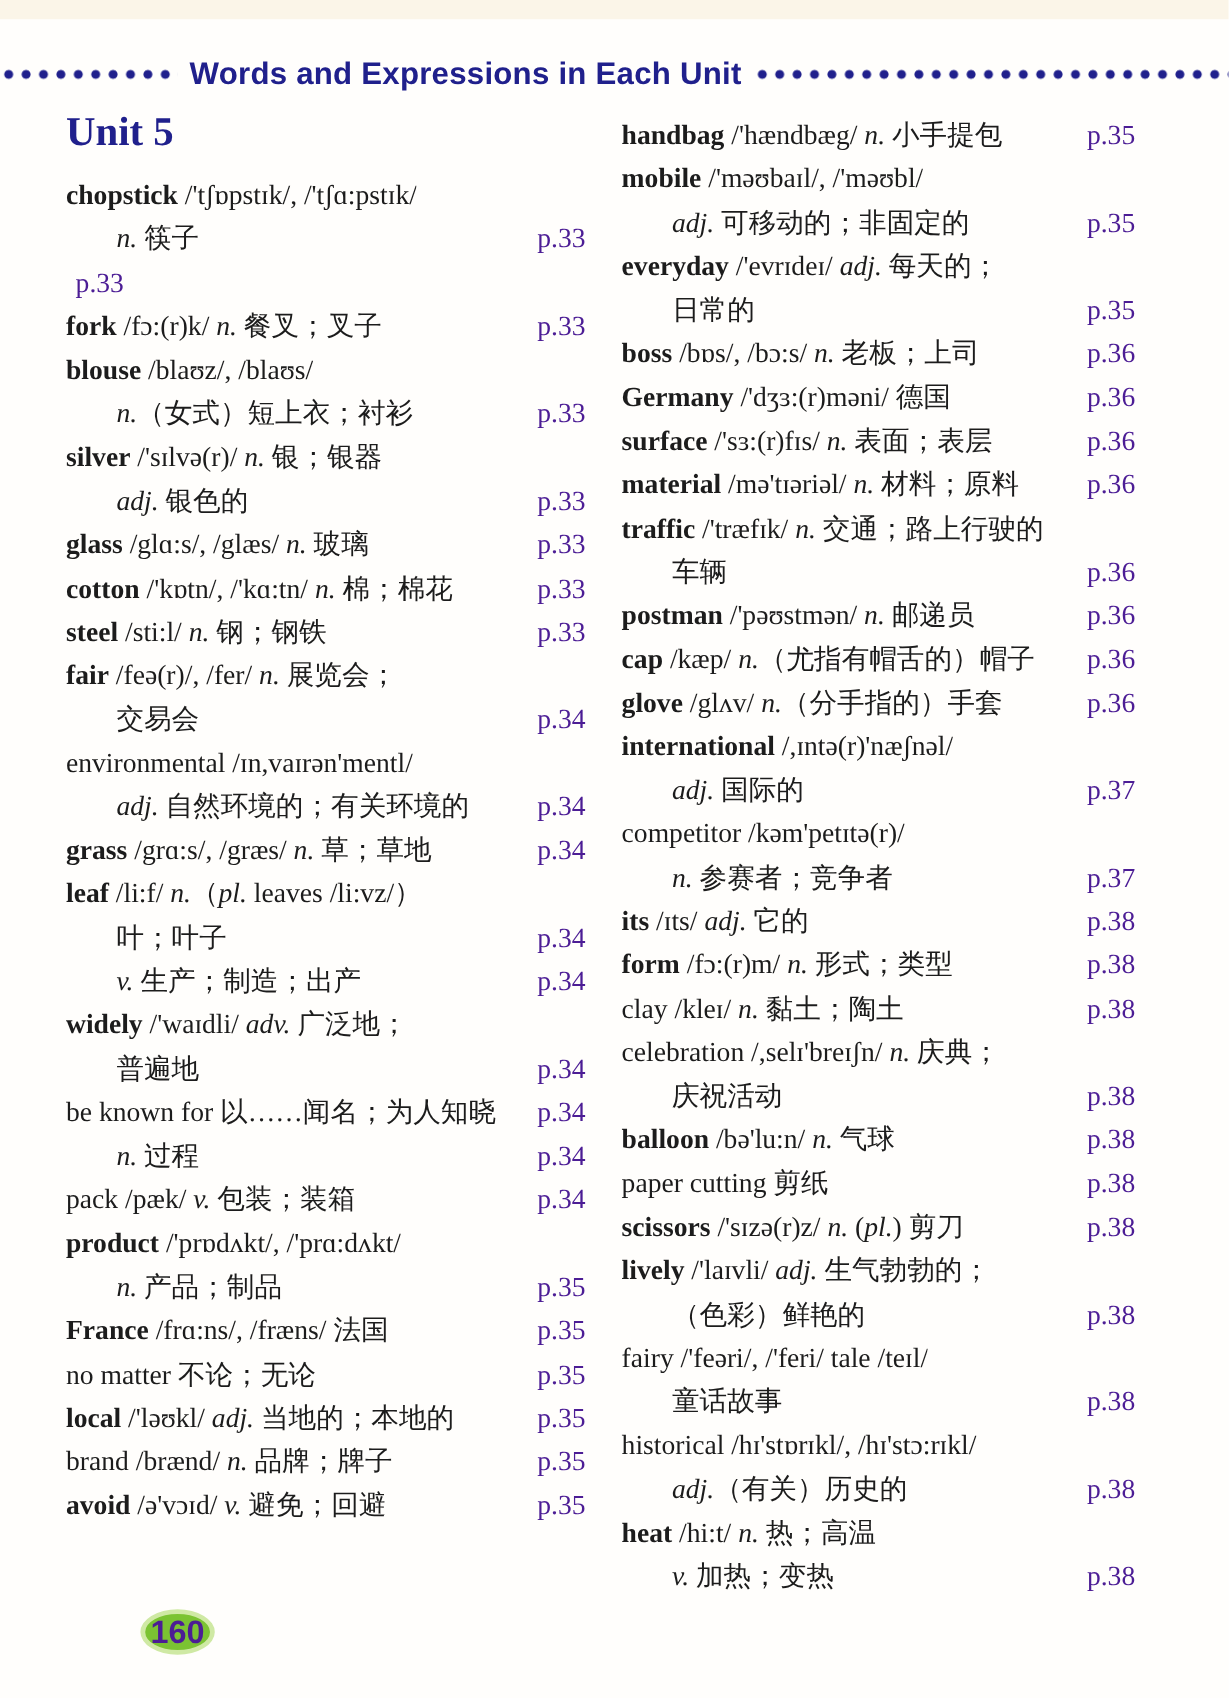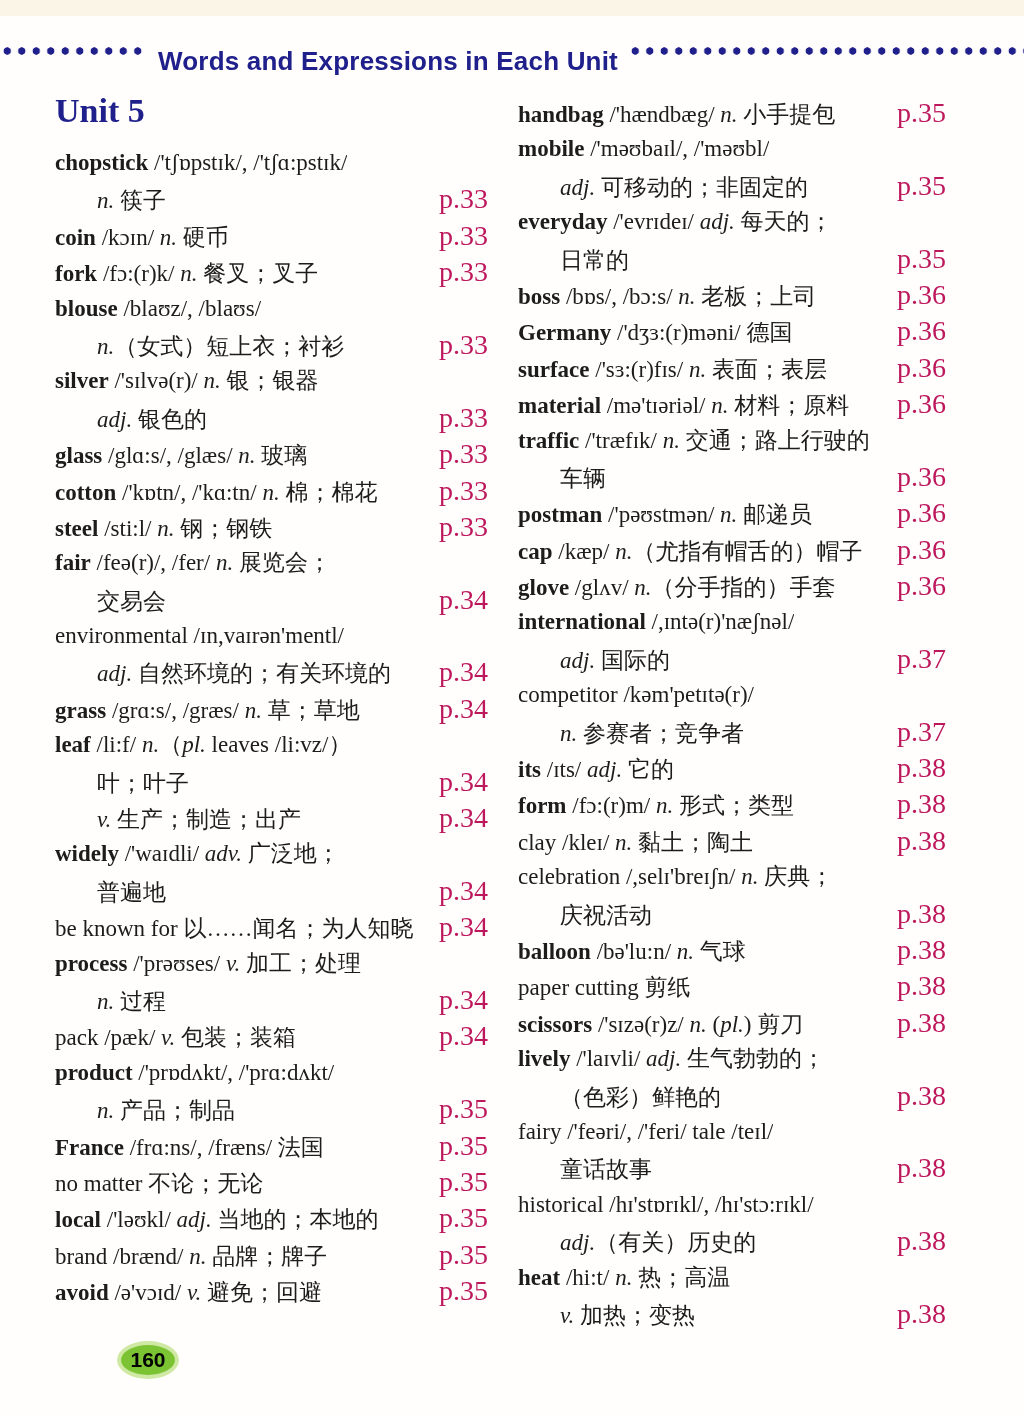--- a/index.html
+++ b/index.html
@@ -17,21 +17,21 @@
   .top-cream {
     position: absolute; top: 0; left: 0; right: 0; height: 16px;
     background: #fbf5e8;
   }
 
   
   .header {
     position: absolute;
     top: 46px; left: 0; right: 0;
     display: flex;
-    align-items: flex-start;
+    align-items: center;
   }
   .dots {
     height: 10px;
     background-image: radial-gradient(circle, #20208c 3.4px, rgba(32,32,140,0) 4px);
     background-size: 14.5px 10px;
     background-repeat: repeat-x;
     background-position: left center;
   }
   .dots-left  { width: 148px; flex: 0 0 auto; }
   .dots-right { flex: 1 1 auto; }
@@ -73,41 +73,41 @@
     white-space: nowrap;
   }
   .word-line.indent .line-text { padding-left: 42px; }
   .line-text { overflow: hidden; }
   .sg-b { font-weight: bold; }
   .sg-i { font-style: italic; }
   .sg-r { font-style: normal; font-weight: normal; }
   .page-ref {
     flex: 0 0 auto;
     padding-left: 8px;
-    font-size: 28px;
-    color: #be185d;
+    font-size: 23px;
+    color: #4c1d95;
   }
 
   
   .page-badge {
     position: absolute;
     left: 117px;
     top: 1341px;
     width: 62px;
     height: 38px;
     background: #7bc332;
     border: 4px solid #cfe9a4;
     border-radius: 50%;
     display: flex;
     align-items: center;
     justify-content: center;
     font-family: "Liberation Sans", sans-serif;
     font-weight: bold;
-    font-size: 21px;
-    color: #000000;
+    font-size: 27px;
+    color: #4c1d95;
   }
 </style>
 </head>
 <body>
 
 <div class="page">
   <div class="top-cream"></div>
 
   <div class="header">
     <div class="dots dots-left"></div>
@@ -119,21 +119,20 @@
     <div class="unit-heading">Unit 5</div>
     <div>
         <div class="word-line">
           <span class="line-text"><span class="sg-b">chopstick</span><span class="sg-r"> /'tʃɒpstɪk/, /'tʃɑ:pstɪk/</span></span>
         </div>
         <div class="word-line indent">
           <span class="line-text"><span class="sg-i">n.</span><span class="sg-r"> 筷子</span></span>
           <span class="page-ref">p.33</span>
         </div>
         <div class="word-line">
-          <span class="line-text"><span class="sg-b">coin</span><span class="sg-r"> /kɔɪn/ </span><span class="sg-i">n.</span><span class="sg-r"> 硬币</span></span>
           <span class="page-ref">p.33</span>
         </div>
         <div class="word-line">
           <span class="line-text"><span class="sg-b">fork</span><span class="sg-r"> /fɔ:(r)k/ </span><span class="sg-i">n.</span><span class="sg-r"> 餐叉；叉子</span></span>
           <span class="page-ref">p.33</span>
         </div>
         <div class="word-line">
           <span class="line-text"><span class="sg-b">blouse</span><span class="sg-r"> /blaʊz/, /blaʊs/</span></span>
         </div>
         <div class="word-line indent">
@@ -191,23 +190,20 @@
         <div class="word-line">
           <span class="line-text"><span class="sg-b">widely</span><span class="sg-r"> /'waɪdli/ </span><span class="sg-i">adv.</span><span class="sg-r"> 广泛地；</span></span>
         </div>
         <div class="word-line indent">
           <span class="line-text"><span class="sg-r">普遍地</span></span>
           <span class="page-ref">p.34</span>
         </div>
         <div class="word-line">
           <span class="line-text"><span class="sg-r">be known for 以……闻名；为人知晓</span></span>
           <span class="page-ref">p.34</span>
-        </div>
-        <div class="word-line">
-          <span class="line-text"><span class="sg-b">process</span><span class="sg-r"> /'prəʊses/ </span><span class="sg-i">v.</span><span class="sg-r"> 加工；处理</span></span>
         </div>
         <div class="word-line indent">
           <span class="line-text"><span class="sg-i">n.</span><span class="sg-r"> 过程</span></span>
           <span class="page-ref">p.34</span>
         </div>
         <div class="word-line">
           <span class="line-text"><span class="sg-r">pack /pæk/ </span><span class="sg-i">v.</span><span class="sg-r"> 包装；装箱</span></span>
           <span class="page-ref">p.34</span>
         </div>
         <div class="word-line">

